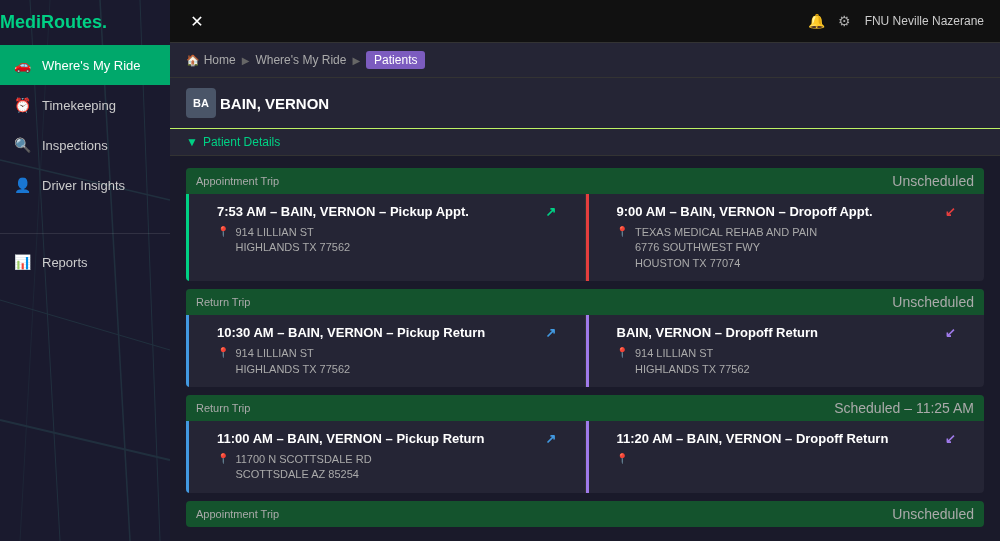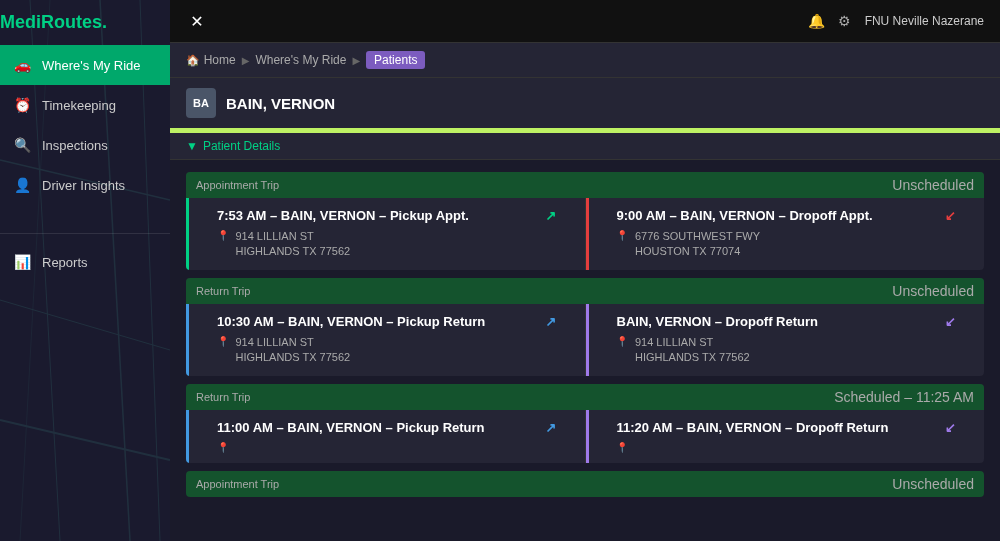--- a/index.html
+++ b/index.html
@@ -28,21 +28,21 @@
     .user-name { color: #ccc; font-size: 12px; }
 
     
     .breadcrumb { background: #252535; padding: 8px 16px; display: flex; align-items: center; gap: 6px; font-size: 12px; border-bottom: 1px solid #333; }
     .breadcrumb-item { color: #aaa; display: flex; align-items: center; gap: 4px; cursor: pointer; }
     .breadcrumb-item.active { background: #7c5cbf; color: #fff; padding: 2px 8px; border-radius: 3px; }
     .breadcrumb-sep { color: #666; font-size: 10px; }
     .home-icon { font-size: 11px; }
 
     
-    .patient-header { background: #252535; padding: 10px 16px; display: flex; align-items: center; gap: 10px; border-bottom: 5px solid #bef264; }
+    .patient-header { background: #252535; padding: 10px 16px; display: flex; align-items: center; gap: 4px; border-bottom: 1px solid #bef264; }
     .patient-avatar { width: 30px; height: 30px; background: #4a5568; border-radius: 4px; display: flex; align-items: center; justify-content: center; font-size: 11px; font-weight: bold; color: #fff; }
     .patient-name { font-size: 15px; font-weight: bold; color: #fff; }
 
     
     .patient-details-bar { background: #252535; padding: 6px 16px; border-bottom: 1px solid #333; cursor: pointer; }
     .patient-details-toggle { color: #00d084; font-size: 12px; display: flex; align-items: center; gap: 5px; }
 
     
     .trips-container { flex: 1; overflow-y: auto; padding: 12px 16px; background: #1a1a2a; }
     .trips-header { font-size: 14px; font-weight: bold; color: #fff; margin-bottom: 10px; }
@@ -190,20 +190,21 @@
         </div>
         <div class="trip-cell-divider"></div>
         <div class="trip-cell red-border">
           <div class="trip-title">
             <span class="trip-title-text">9:00 AM – BAIN, VERNON – Dropoff Appt.</span>
             <span class="trip-arrow red" style="color:#e53e3e;">↙</span>
           </div>
           <div class="trip-location">
             <span class="location-icon">📍</span>
             <div class="location-text">
+              <div>TEXAS MEDICAL REHAB AND PAIN</div>
               <div>6776 SOUTHWEST FWY</div>
               <div>HOUSTON TX 77074</div>
             </div>
           </div>
         </div>
       </div>
     </div>
 
     <div class="trip-card">
       <div class="trip-card-header">
@@ -247,20 +248,24 @@
         <span class="trip-status scheduled">Scheduled – 11:25 AM</span>
       </div>
       <div class="trip-rows">
         <div class="trip-cell blue-border">
           <div class="trip-title">
             <span class="trip-title-text">11:00 AM – BAIN, VERNON – Pickup Return</span>
             <span class="trip-arrow blue">↗</span>
           </div>
           <div class="trip-location">
             <span class="location-icon">📍</span>
+            <div class="location-text">
+              <div>11700 N SCOTTSDALE RD</div>
+              <div>SCOTTSDALE AZ 85254</div>
+            </div>
           </div>
         </div>
         <div class="trip-cell-divider"></div>
         <div class="trip-cell purple-border">
           <div class="trip-title">
             <span class="trip-title-text">11:20 AM – BAIN, VERNON – Dropoff Return</span>
             <span class="trip-arrow purple" style="color:#9f7aea;">↙</span>
           </div>
           <div class="trip-location">
             <span class="location-icon">📍</span>

